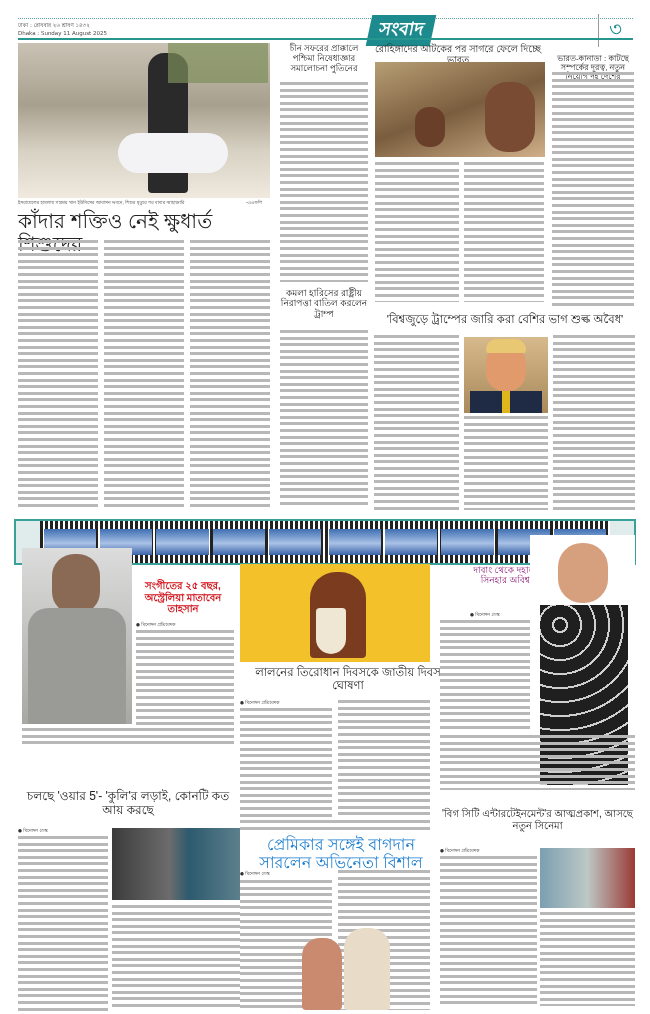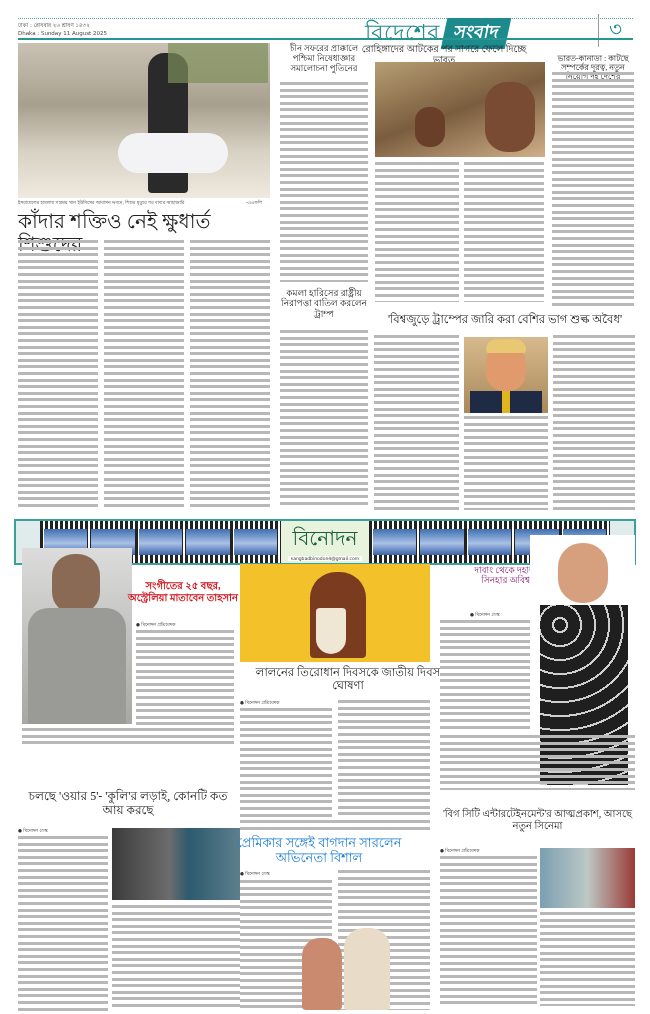--- a/index.html
+++ b/index.html
@@ -7,41 +7,40 @@
   .abs { position: absolute; }
   .dotline { border-top: 1px dotted #5aa9a3; }
   .tealline { background: #27968f; height: 2px; }
   .date { font-size: 5.5px; color: #444; line-height: 8px; }
   .masthead { display: flex; align-items: center; }
   .mh-left { font-size: 22px; color: #1d8b8d; font-family: "DejaVu Serif", serif; letter-spacing: 0.5px; }
   .mh-right { background: #1d8b8d; color: #fff; font-size: 18px; padding: 0 10px; margin-left: 4px; transform: skewX(-12deg); font-weight: bold; font-family: "DejaVu Serif", serif; }
   .pageno { font-size: 20px; color: #1d8b8d; border-left: 1px solid #999; padding-left: 10px; }
   .photo { background: #bbb; overflow: hidden; }
   .caption { font-size: 4.5px; color: #444; }
-  .hl { font-family: Liberation Serif, serif; color: #222; text-align: center; line-height: 1.15; }
+  .hl { font-family: Liberation Sans, sans-serif; color: #222; text-align: center; line-height: 1.15; }
   .text { font-size: 4.2px; line-height: 6.6px; color: #555; text-align: justify; overflow: hidden; }
   .byline { font-size: 4.5px; color: #333; }
   .film { background: #e9f3f2; border: 2px solid #3aa09a; }
   .filmstrip { display: flex; gap: 4px; padding: 0 4px; height: 100%; align-items: center; background: repeating-linear-gradient(90deg, #222 0 3px, #fff 3px 5px); }
   .frame { flex: 1; height: 26px; background: linear-gradient(180deg, #3f6fb2, #a9c1e6 55%, #3a63a8); }
   .red { color: #d1141c; }
   .purple { color: #8a1a7a; }
   .blue { color: #1f7fcf; }
   .yellow { background: #f3c22b; }
 </style>
 </head>
 <body>
 
 <div class="abs dotline" style="left:18px;top:18px;width:615px;"></div>
 <div class="abs date" style="left:18px;top:21px;">
   <div>ঢাকা : রোববার ২৬ শ্রাবণ ১৪৩২</div>
   <div>Dhaka : Sunday 11 August 2025</div>
 </div>
 <div class="abs masthead" style="left:365px;top:15px;">
-  <span class="mh-left">বিদেশের</span>
   <span class="mh-right">সংবাদ</span>
 </div>
 <div class="abs pageno" style="left:598px;top:14px;">৩</div>
 <div class="abs tealline" style="left:18px;top:38px;width:615px;"></div>
 
 <div class="abs photo" style="left:18px;top:43px;width:252px;height:155px;background:linear-gradient(180deg,#c9c2b4 0%,#a8a08e 40%,#d8d2c4 70%,#efe9df 100%);">
   <div class="abs" style="left:130px;top:10px;width:40px;height:140px;background:#2a2a2a;border-radius:16px 16px 4px 4px;"></div>
   <div class="abs" style="left:100px;top:90px;width:110px;height:40px;background:#f3f3f5;border-radius:20px;"></div>
   <div class="abs" style="left:150px;top:0;width:100px;height:40px;background:#7d8f5a;opacity:.7;"></div>
 </div>
@@ -61,21 +60,21 @@
 <div class="abs hl" style="left:280px;top:44px;width:88px;font-size:8.5px;">চীন সফরের প্রাক্কালে পশ্চিমা নিষেধাজ্ঞার সমালোচনা পুতিনের</div>
 <div class="abs text" style="left:280px;top:82px;width:88px;height:200px;">
     <div style="height:100%;background:repeating-linear-gradient(180deg,#b8b8b8 0 3px,transparent 3px 6.6px);"></div>
   </div>
 
 <div class="abs hl" style="left:280px;top:288px;width:88px;font-size:9px;">কমলা হারিসের রাষ্ট্রীয় নিরাপত্তা বাতিল করলেন ট্রাম্প</div>
 <div class="abs text" style="left:280px;top:330px;width:88px;height:178px;">
     <div style="height:100%;background:repeating-linear-gradient(180deg,#b8b8b8 0 3px,transparent 3px 6.6px);"></div>
   </div>
 
-<div class="abs hl" style="left:359px;top:44px;width:170px;font-size:9.5px;">রোহিঙ্গাদের আটকের পর সাগরে ফেলে দিচ্ছে ভারত</div>
+<div class="abs hl" style="left:373px;top:44px;width:170px;font-size:9.5px;">রোহিঙ্গাদের আটকের পর সাগরে ফেলে দিচ্ছে ভারত</div>
 <div class="abs photo" style="left:375px;top:62px;width:170px;height:95px;background:linear-gradient(160deg,#b79e74,#7a5d3e 50%,#d0b08a);">
   <div class="abs" style="left:110px;top:20px;width:50px;height:70px;background:#7a4b33;border-radius:22px;"></div>
   <div class="abs" style="left:40px;top:45px;width:30px;height:40px;background:#6a3f2a;border-radius:14px;"></div>
 </div>
 <div class="abs photo" style="left:545px;top:62px;width:0;height:0;"></div>
 <div class="abs text" style="left:375px;top:162px;width:84px;height:140px;">
     <div style="height:100%;background:repeating-linear-gradient(180deg,#b8b8b8 0 3px,transparent 3px 6.6px);"></div>
   </div>
 <div class="abs text" style="left:464px;top:162px;width:80px;height:140px;">
     <div style="height:100%;background:repeating-linear-gradient(180deg,#b8b8b8 0 3px,transparent 3px 6.6px);"></div>
@@ -106,24 +105,20 @@
 <div class="abs film" style="left:14px;top:519px;width:622px;height:46px;">
   <div style="display:flex;height:100%;">
     <div style="width:24px;background:#dfeceb;"></div>
     <div class="filmstrip" style="flex:1;">
       <div class="frame"></div>
         <div class="frame"></div>
         <div class="frame"></div>
         <div class="frame"></div>
         <div class="frame"></div>
     </div>
-    <div style="width:88px;background:#e8f3dd;display:flex;flex-direction:column;align-items:center;justify-content:center;">
-      <div style="font-size:20px;color:#1b5e3b;font-family:'DejaVu Serif',serif;">বিনোদন</div>
-      <div style="font-size:4.5px;color:#333;background:#fff;padding:0 3px;">sangbadbinodon4@gmail.com</div>
-    </div>
     <div class="filmstrip" style="flex:1;">
       <div class="frame"></div>
         <div class="frame"></div>
         <div class="frame"></div>
         <div class="frame"></div>
         <div class="frame"></div>
     </div>
     <div style="width:24px;background:#dfeceb;"></div>
   </div>
 </div>
@@ -174,21 +169,21 @@
     <div style="height:100%;background:repeating-linear-gradient(180deg,#b8b8b8 0 3px,transparent 3px 6.6px);"></div>
   </div>
 <div class="abs photo" style="left:112px;top:828px;width:128px;height:72px;background:linear-gradient(90deg,#3b3b3b,#6c6c6c 45%,#2c5a6e 60%,#5d7f8c);"></div>
 <div class="abs text" style="left:112px;top:905px;width:128px;height:105px;">
     <div style="height:100%;background:repeating-linear-gradient(180deg,#b8b8b8 0 3px,transparent 3px 6.6px);"></div>
   </div>
 
 <div class="abs text" style="left:240px;top:820px;width:190px;height:12px;">
     <div style="height:100%;background:repeating-linear-gradient(180deg,#b8b8b8 0 3px,transparent 3px 6.6px);"></div>
   </div>
-<div class="abs hl blue" style="left:224px;top:836px;width:190px;font-size:13px;">প্রেমিকার সঙ্গেই বাগদান সারলেন অভিনেতা বিশাল</div>
+<div class="abs hl blue" style="left:246px;top:836px;width:190px;font-size:16px;">প্রেমিকার সঙ্গেই বাগদান সারলেন অভিনেতা বিশাল</div>
 <div class="abs byline" style="left:240px;top:871px;">● বিনোদন ডেস্ক</div>
 <div class="abs text" style="left:240px;top:880px;width:92px;height:130px;">
     <div style="height:100%;background:repeating-linear-gradient(180deg,#b8b8b8 0 3px,transparent 3px 6.6px);"></div>
   </div>
 <div class="abs text" style="left:338px;top:870px;width:92px;height:140px;">
     <div style="height:100%;background:repeating-linear-gradient(180deg,#b8b8b8 0 3px,transparent 3px 6.6px);"></div>
   </div>
 <div class="abs photo" style="left:292px;top:928px;width:100px;height:82px;background:transparent;">
   <div class="abs" style="left:10px;top:10px;width:40px;height:72px;background:#c98a6f;border-radius:18px 18px 4px 4px;"></div>
   <div class="abs" style="left:52px;top:0px;width:46px;height:82px;background:#e8dcc8;border-radius:20px 20px 4px 4px;"></div>

